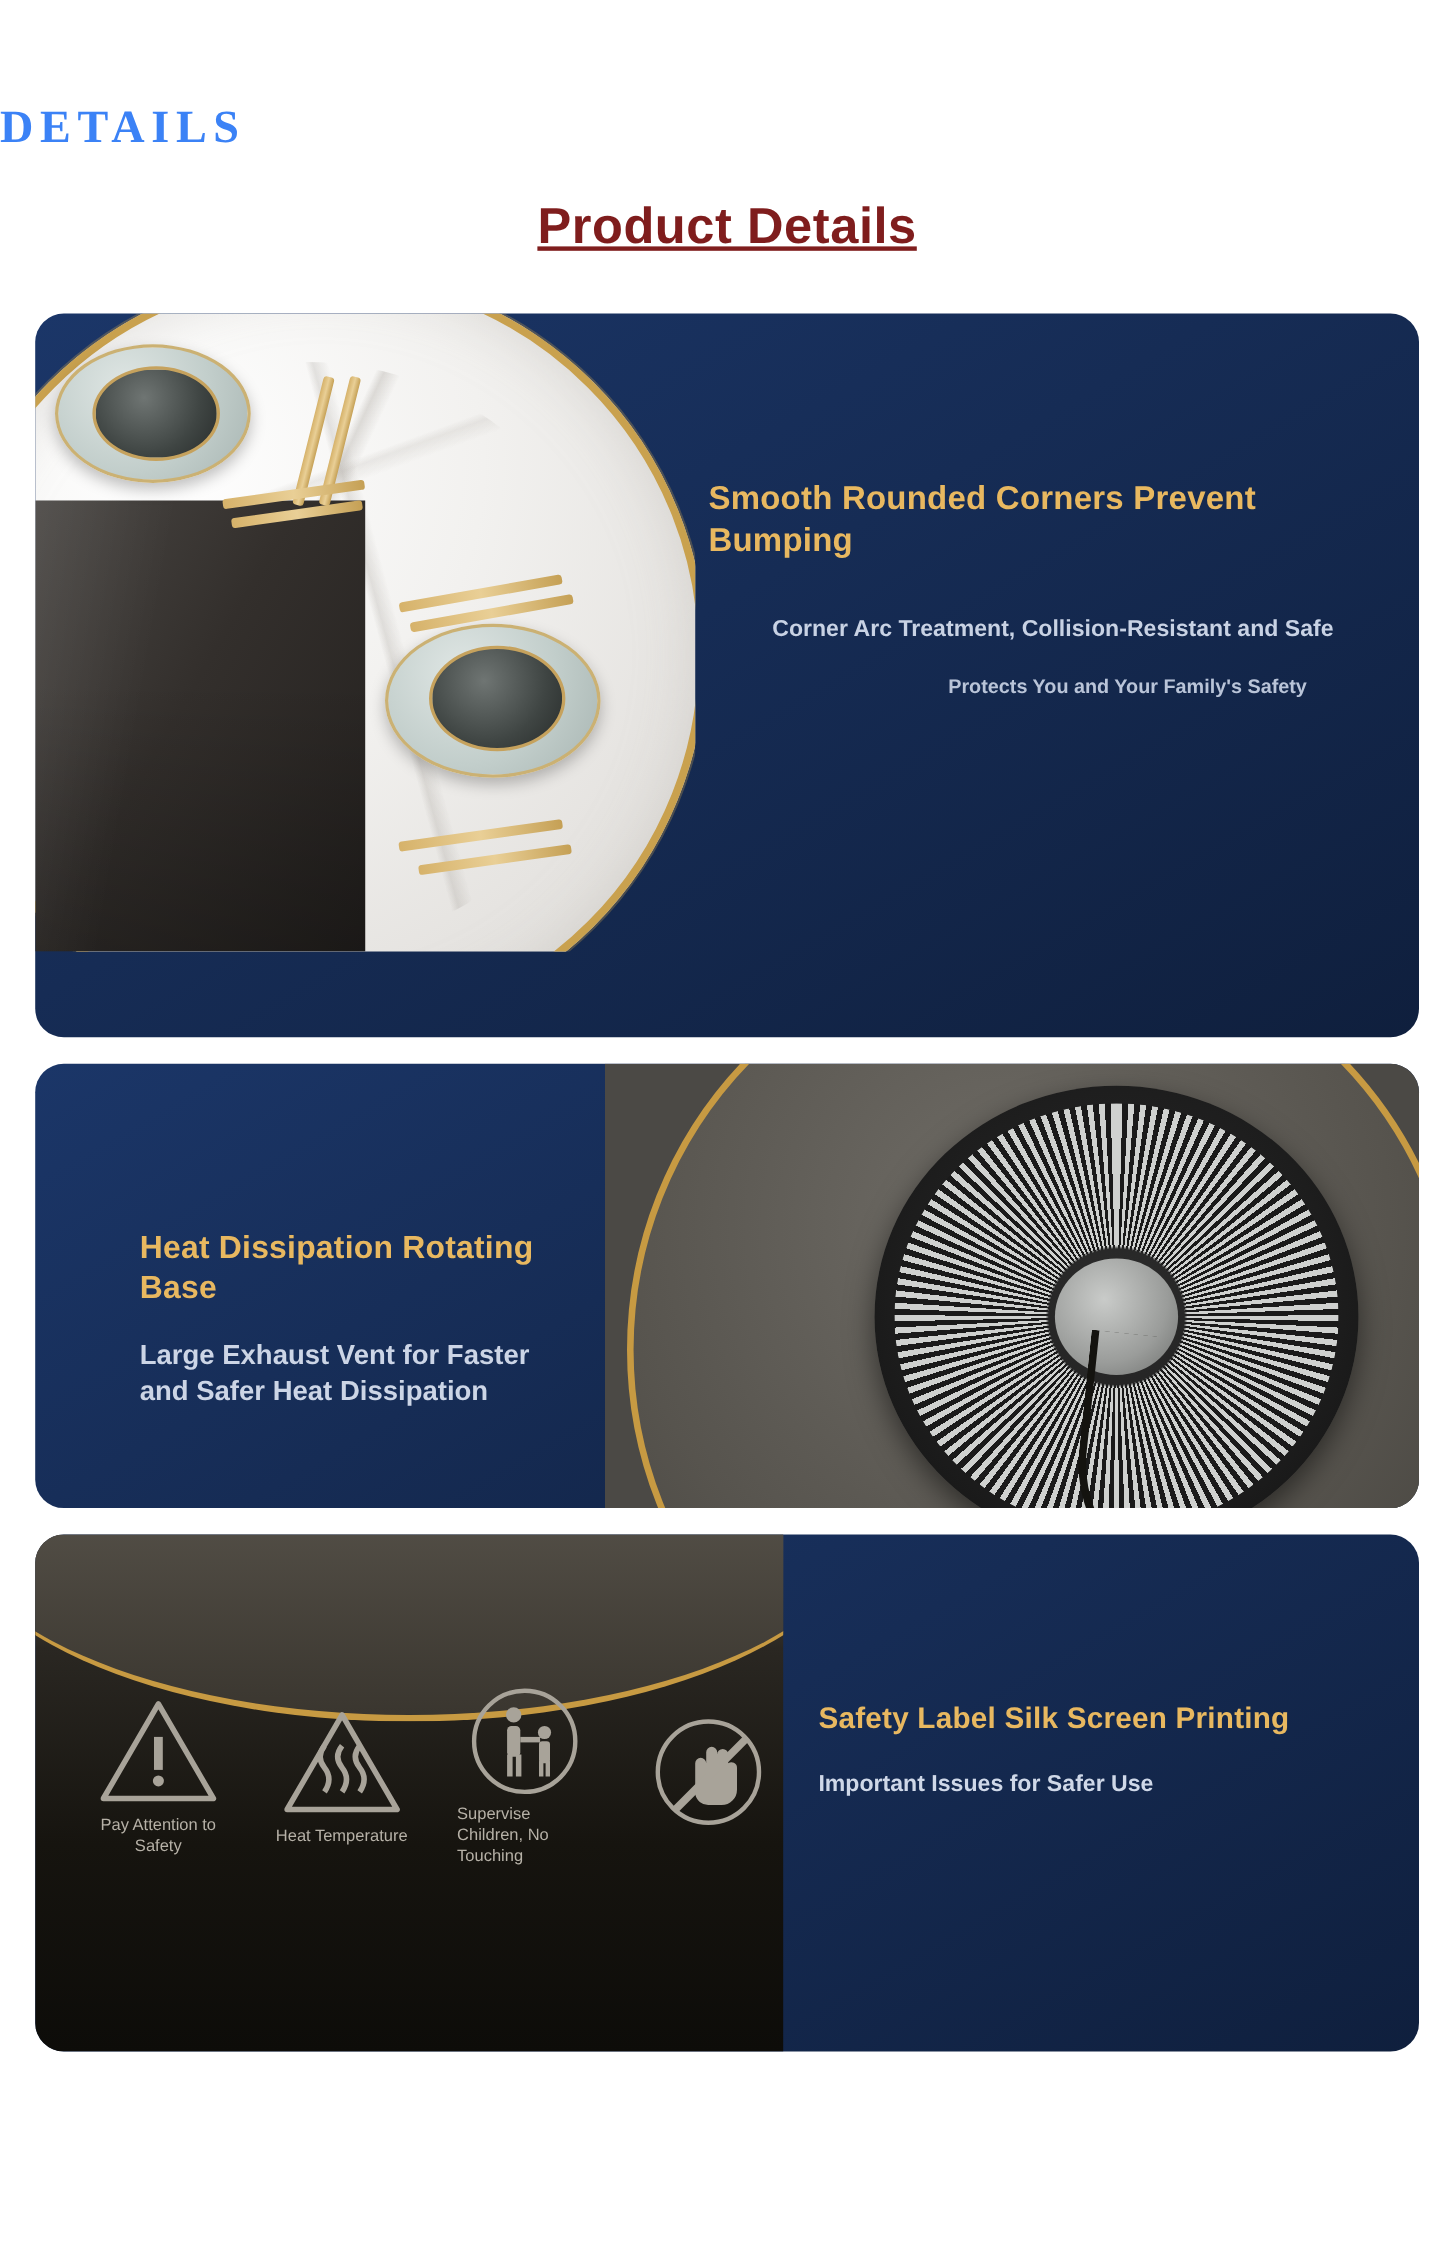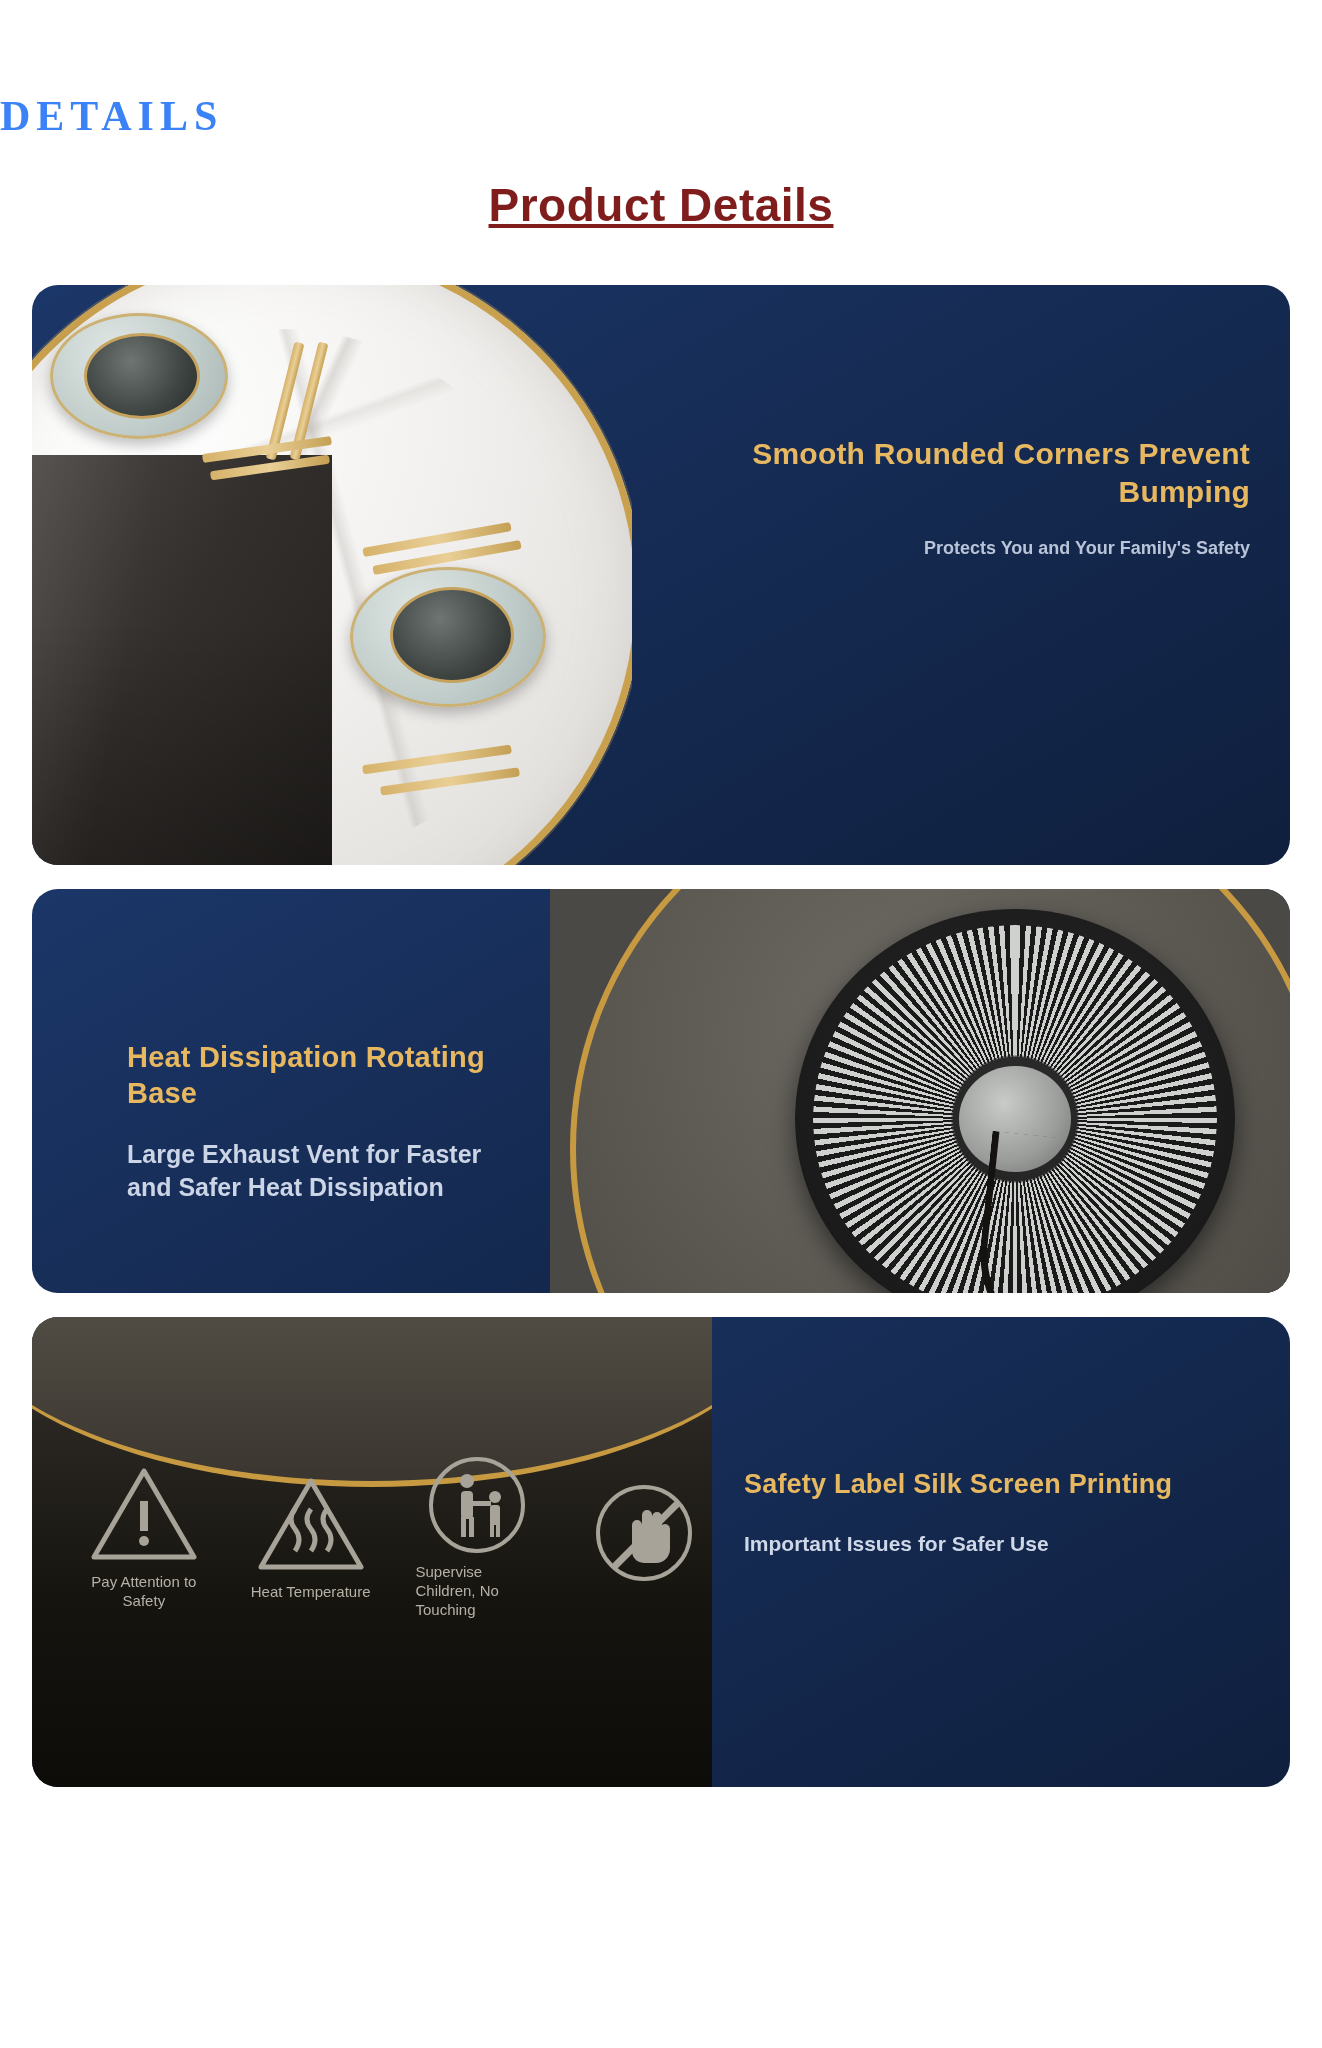--- a/index.html
+++ b/index.html
@@ -51,21 +51,21 @@
   .panel {
     position: relative;
     margin: 0 auto 24px auto;
     width: 1258px;
     border-radius: 26px;
     overflow: hidden;
     background: linear-gradient(150deg, #1b3668 0%, #162c55 45%, #0f1f3d 100%);
   }
 
   
-  .panel-1 { height: 580px; text-align: right; }
+  .panel-1 { height: 658px; }
   .p1-photo {
     position: absolute;
     left: 0; top: 0;
     width: 600px; height: 580px;
     overflow: hidden;
   }
   .p1-photo .marble {
     position: absolute;
     left: -90px; top: -40px;
     width: 700px; height: 700px;
@@ -339,20 +339,21 @@
       <div class="plate" style="left:318px; top:282px; width:196px; height:140px;"></div>
       <div class="bowl" style="left:358px; top:302px; width:124px; height:96px;"></div>
       <div class="util" style="left:330px; top:250px; width:150px; height:9px; transform:rotate(-10deg);"></div>
       <div class="util" style="left:340px; top:268px; width:150px; height:9px; transform:rotate(-10deg);"></div>
       <div class="util" style="left:330px; top:470px; width:150px; height:9px; transform:rotate(-8deg);"></div>
       <div class="util" style="left:348px; top:492px; width:140px; height:9px; transform:rotate(-8deg);"></div>
     </div>
 
     <div class="p1-text">
       <div class="h-gold">Smooth Rounded Corners Prevent Bumping</div>
+      <div class="sub-1">Corner Arc Treatment, Collision-Resistant and Safe</div>
       <div class="sub-2">Protects You and Your Family's Safety</div>
     </div>
   </div>
 
   <div class="panel panel-2">
     <div class="p2-photo">
       <div class="tabletop"></div>
       <div class="vent">
         <div class="vent-grill"></div>
         <div class="vent-hub"></div>

